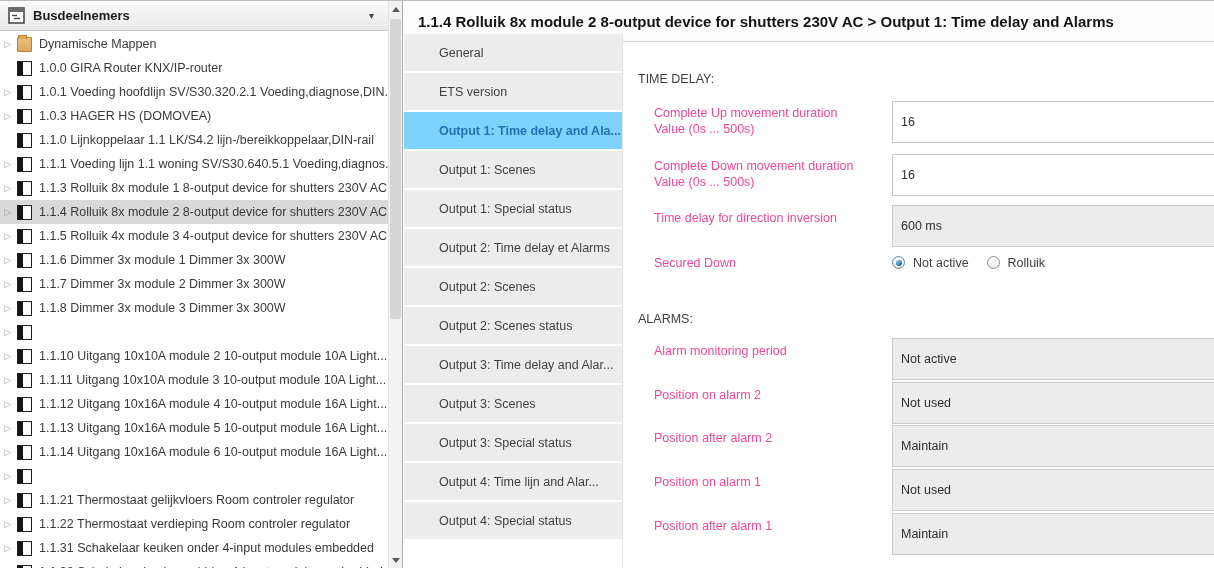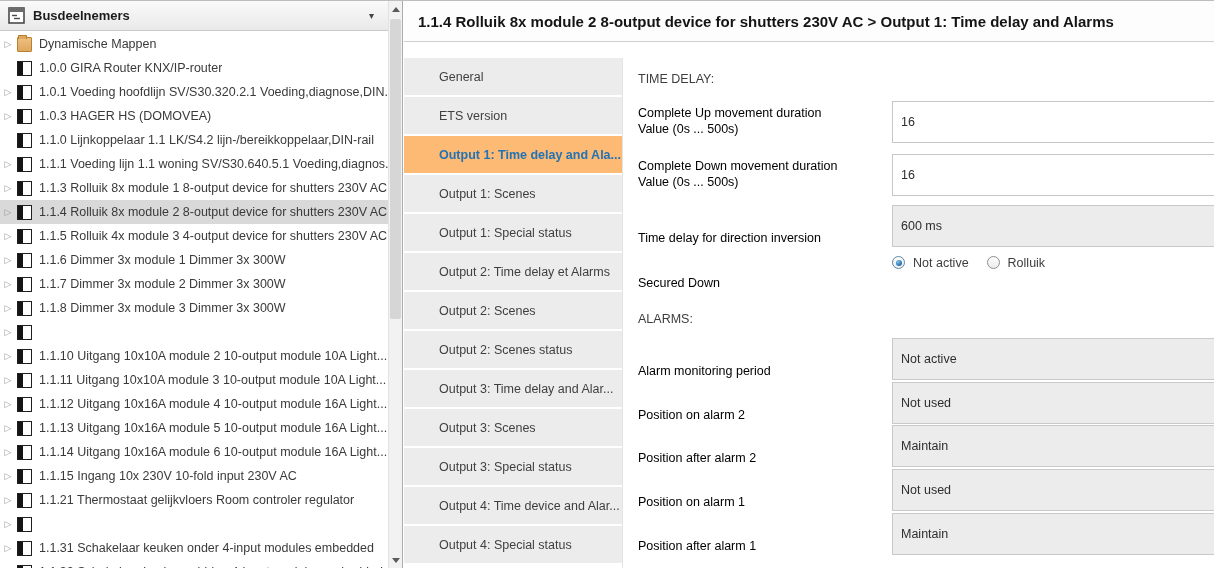--- a/index.html
+++ b/index.html
@@ -41,33 +41,33 @@
     border-top:5px solid #5a5a5a; border-bottom:none; }
   .sb-thumb { position:absolute; left:1px; right:1px; top:18px; height:300px;
     background:#d6d6d6; border-radius:2px; }
 
   
   .main { position:absolute; left:404px; top:0; right:0; height:568px; background:#fff; }
   .titlebar { position:absolute; left:0; top:0; right:0; height:41px; background:#fdfdfd;
     border-bottom:1px solid #cfcfcf; display:flex; align-items:center; padding-left:14px; }
   .titlebar h1 { font-size:15px; font-weight:bold; color:#141414; white-space:nowrap; }
 
-  .tabs { position:absolute; left:0; top:57px; width:219px; bottom:0; overflow:hidden;
+  .tabs { position:absolute; left:0; top:33px; width:219px; bottom:0; overflow:hidden;
     border-right:1px solid #e3e3e3; background:#fff; }
   .tab { height:37px; margin-bottom:2px; background:#ececec; display:flex; align-items:center;
     padding-left:35px; cursor:default; }
   .tab-label { color:#3f3f3f; white-space:nowrap; }
-  .tab.selected { background:#fdba74; }
+  .tab.selected { background:#7dd3fc; }
   .tab.selected .tab-label { color:var(--accent); font-weight:bold; }
 
   .content { position:absolute; left:220px; top:41px; right:0; bottom:0; background:#fff; }
   .sec-heading { position:absolute; left:14px; color:#3d3d3d; }
   .param-row { position:absolute; left:14px; right:0; height:42px; }
-  .p-label { position:absolute; left:0; top:4px; width:236px; line-height:16px; color:#000000; }
-  .p-label.single { top:5px;margin-top:20px; }
+  .p-label { position:absolute; left:16px; top:4px; width:236px; line-height:16px; color:#ec4899; }
+  .p-label.single { top:5px; }
   .p-ctrl { position:absolute; left:254px; top:0; width:289px; height:25px; }
 
   .spinbox { position:relative; width:100%; height:100%; background:#fff; border:1px solid #c6c6c6; }
   .spinbox input { width:100%; height:100%; border:none; outline:none; background:transparent;
     font:inherit; color:#2e2e2e; padding:0 26px 0 8px; }
 
   .dropdown { position:relative; width:100%; height:100%; background:#ececec;
     border:1px solid #c9c9c9; display:flex; align-items:center; padding:0 24px 0 8px;
     color:#2e2e2e; cursor:default; }
 
@@ -184,30 +184,30 @@
     <span class="t-label">1.1.13 Uitgang 10x16A module 5 10-output module 16A Light...</span>
   </div>
         <div class="tree-row">
     <span class="t-arrow">▷</span>
     <span class="t-icon"></span>
     <span class="t-label">1.1.14 Uitgang 10x16A module 6 10-output module 16A Light...</span>
   </div>
         <div class="tree-row">
     <span class="t-arrow">▷</span>
     <span class="t-icon"></span>
-    <span class="t-label">1.1.15 Ingang 10x 230V 10-fold input 230V AC</span>
   </div>
         <div class="tree-row">
     <span class="t-arrow">▷</span>
     <span class="t-icon"></span>
     <span class="t-label">1.1.21 Thermostaat gelijkvloers Room controler regulator</span>
   </div>
         <div class="tree-row">
     <span class="t-arrow">▷</span>
     <span class="t-icon"></span>
+    <span class="t-label">1.1.22 Thermostaat verdieping Room controler regulator</span>
   </div>
         <div class="tree-row">
     <span class="t-arrow">▷</span>
     <span class="t-icon"></span>
     <span class="t-label">1.1.31 Schakelaar keuken onder 4-input modules embedded</span>
   </div>
         <div class="tree-row">
     <span class="t-arrow">▷</span>
     <span class="t-icon"></span>
     <span class="t-label">1.1.32 Schakelaar keuken midden 4-input modules embedded</span>
@@ -254,21 +254,21 @@
         <div class="tab">
     <span class="tab-label">Output 3: Time delay and Alar...</span>
   </div>
         <div class="tab">
     <span class="tab-label">Output 3: Scenes</span>
   </div>
         <div class="tab">
     <span class="tab-label">Output 3: Special status</span>
   </div>
         <div class="tab">
-    <span class="tab-label">Output 4: Time device and Alar...</span>
+    <span class="tab-label">Output 4: Time lijn and Alar...</span>
   </div>
         <div class="tab">
     <span class="tab-label">Output 4: Special status</span>
   </div>
       </nav>
 
     <section class="content">
 
       <div class="sec-heading" style="top:30px">TIME DELAY:</div>
 

